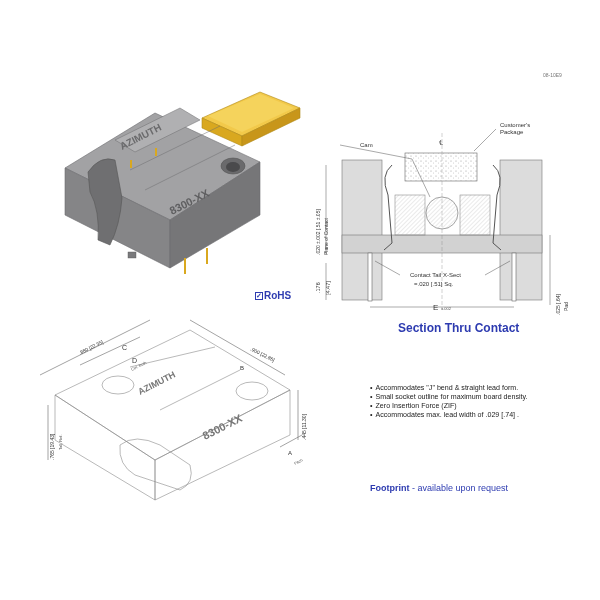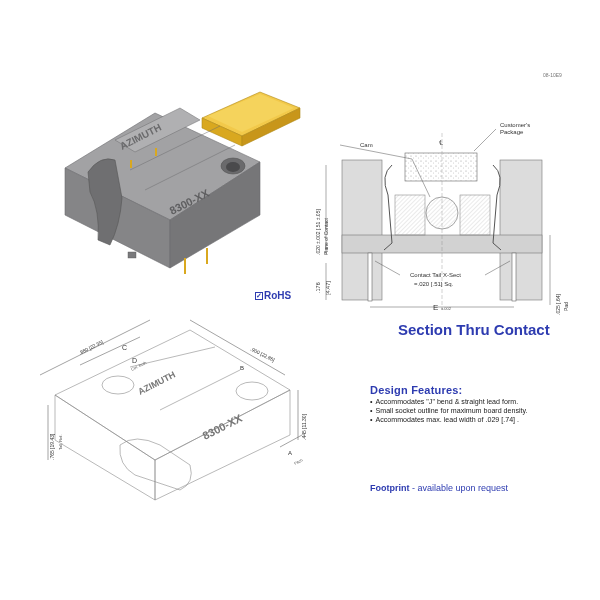--- a/index.html
+++ b/index.html
@@ -1,20 +1,20 @@
 <!DOCTYPE html>
 <html><head>
 <meta charset="utf-8">
 <style>
   html,body{margin:0;padding:0;background:#ffffff;}
   body{width:600px;height:600px;position:relative;overflow:hidden;font-family:"Liberation Sans",sans-serif;}
   .abs{position:absolute;}
   .docnum{left:543px;top:72px;font-size:5px;color:#777;}
   .caption{font-weight:bold;color:#2d3bb0;font-family:"Liberation Sans",sans-serif;}
-  .sect-title{left:398px;top:321px;font-size:15px;}
+  .sect-title{left:398px;top:321px;font-size:12px;}
   .rohs{left:255px;top:281px;font-size:10px;color:#2d3bb0;font-weight:bold;display:flex;align-items:center;gap:1px;margin-top:9px;}
   .rohs .box{width:8px;height:8px;border:1.2px solid #2d3bb0;display:inline-flex;align-items:center;justify-content:center;font-size:7px;line-height:1;box-sizing:border-box;}
   .features{left:370px;top:384px;width:220px;}
   .features h3{margin:0 0 2px 0;font-size:11px;color:#2d3bb0;font-weight:bold;letter-spacing:0.2px;}
   .features ul{margin:0;padding:0;list-style:none;}
   .features li{font-size:7.1px;color:#222;line-height:9px;white-space:nowrap;}
   .features li::before{content:"\2022";margin-right:3px;}
   .footprint{left:358px;top:483px;font-size:9px;color:#2d3bb0;margin-left:12px;}
   .footprint b{font-weight:bold;}
   svg text{font-family:"Liberation Sans",sans-serif;}
@@ -164,23 +164,23 @@
   <text x="210" y="35" font-size="5" fill="#333" transform="rotate(27 210 35)">.900 [22.86]</text>
   <text x="200" y="55" font-size="6" fill="#333">B</text>
   <text x="14" y="145" font-size="5" fill="#333" transform="rotate(-90 14 145)">.765 [19.43]</text>
   <text x="22" y="135" font-size="4" fill="#555" transform="rotate(-90 22 135)">Tall, Ref.</text>
   <text x="266" y="125" font-size="5" fill="#333" transform="rotate(-90 266 125)">.445 [11.30]</text>
   <text x="248" y="140" font-size="6" fill="#333">A</text>
   <text x="255" y="150" font-size="4" fill="#555" transform="rotate(-27 255 150)">Pitch</text>
 </svg>
 
 <div class="abs features">
-  <h3>Design  Features:</h3>
   <ul>
     <li>Accommodates "J" bend &amp; straight  lead form.</li>
     <li>Small socket outline for maximum board density.</li>
+    <li>Zero Insertion Force (ZIF)</li>
     <li>Accommodates max. lead width of .029 [.74]  .</li>
   </ul>
 </div>
 
 <div class="abs footprint">
   <b>Footprint</b><span> - available upon request</span>
 </div>
 
 </body></html>

